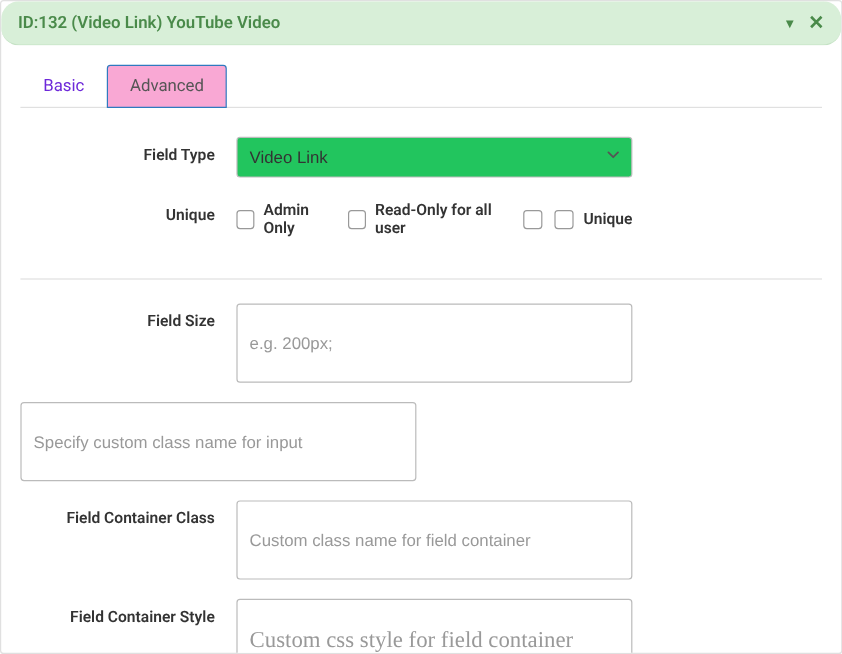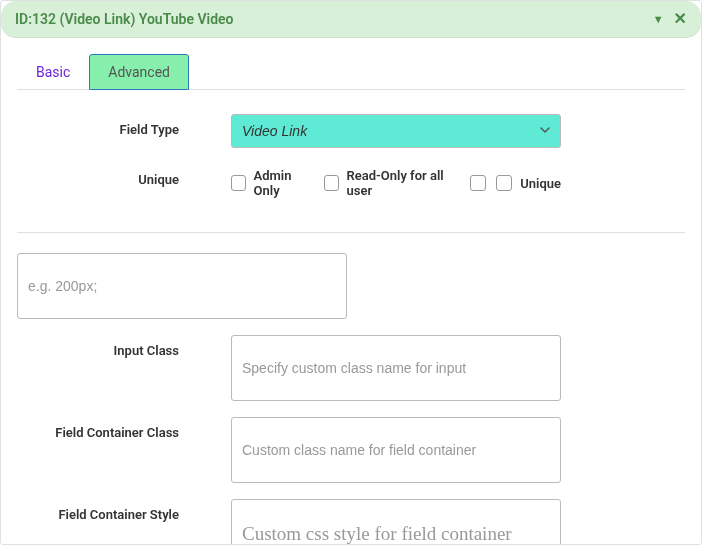--- a/index.html
+++ b/index.html
@@ -60,30 +60,29 @@
       cursor: pointer;
       font-size: 14px;
       color: #6d28d9;
       border: 1px solid transparent;
       margin-bottom: -1px;
       border-radius: 3px 3px 0 0;
     }
     .tab.active {
       color: #555;
       border-color: #2f7abf;
-      background: #86efac;
+      background: #f9a8d4;
     }
     .form-section {
       padding: 0 0 6px 0;
     }
     .form-row {
       display: flex;
       align-items: flex-start;
       margin-bottom: 16px;
-      gap: 34px;
     }
     .form-label {
       width: 180px;
       text-align: right;
       padding-right: 18px;
       padding-top: 8px;
       font-weight: 600;
       font-size: 13px;
       color: #333;
       flex-shrink: 0;
@@ -96,26 +95,25 @@
       position: relative;
       max-width: 330px;
     }
     select.form-control {
       width: 100%;
       padding: 8px 30px 8px 10px;
       border: 1px solid #bbb;
       border-radius: 3px;
       font-size: 14px;
       color: #333;
-      background: #5eead4;
+      background: #22c55e;
       appearance: none;
       -webkit-appearance: none;
       -moz-appearance: none;
       cursor: pointer;
-      font-style: italic;
     }
     .select-chevron {
       position: absolute;
       right: 10px;
       top: 50%;
       transform: translateY(-50%);
       pointer-events: none;
     }
     input[type="text"].form-control {
       width: 100%;
@@ -238,27 +236,27 @@
             </div>
           </div>
         </div>
       </div>
     </div>
 
     <hr class="divider">
 
     <div class="form-section">
       <div class="form-row">
+        <div class="form-label">Field Size</div>
         <div class="form-control-wrap">
           <input type="text" class="form-control" placeholder="e.g. 200px;" style="">
         </div>
       </div>
 
       <div class="form-row">
-        <div class="form-label">Input Class</div>
         <div class="form-control-wrap">
           <input type="text" class="form-control" placeholder="Specify custom class name for input" style="">
         </div>
       </div>
 
       <div class="form-row">
         <div class="form-label">Field Container Class</div>
         <div class="form-control-wrap">
           <input type="text" class="form-control" placeholder="Custom class name for field container" style="">
         </div>

